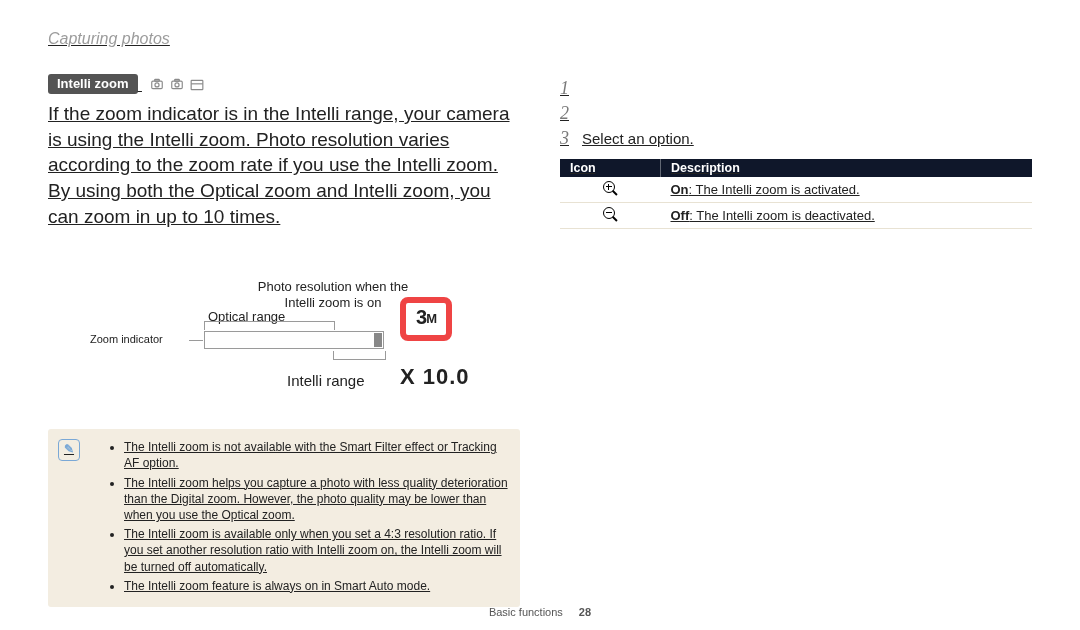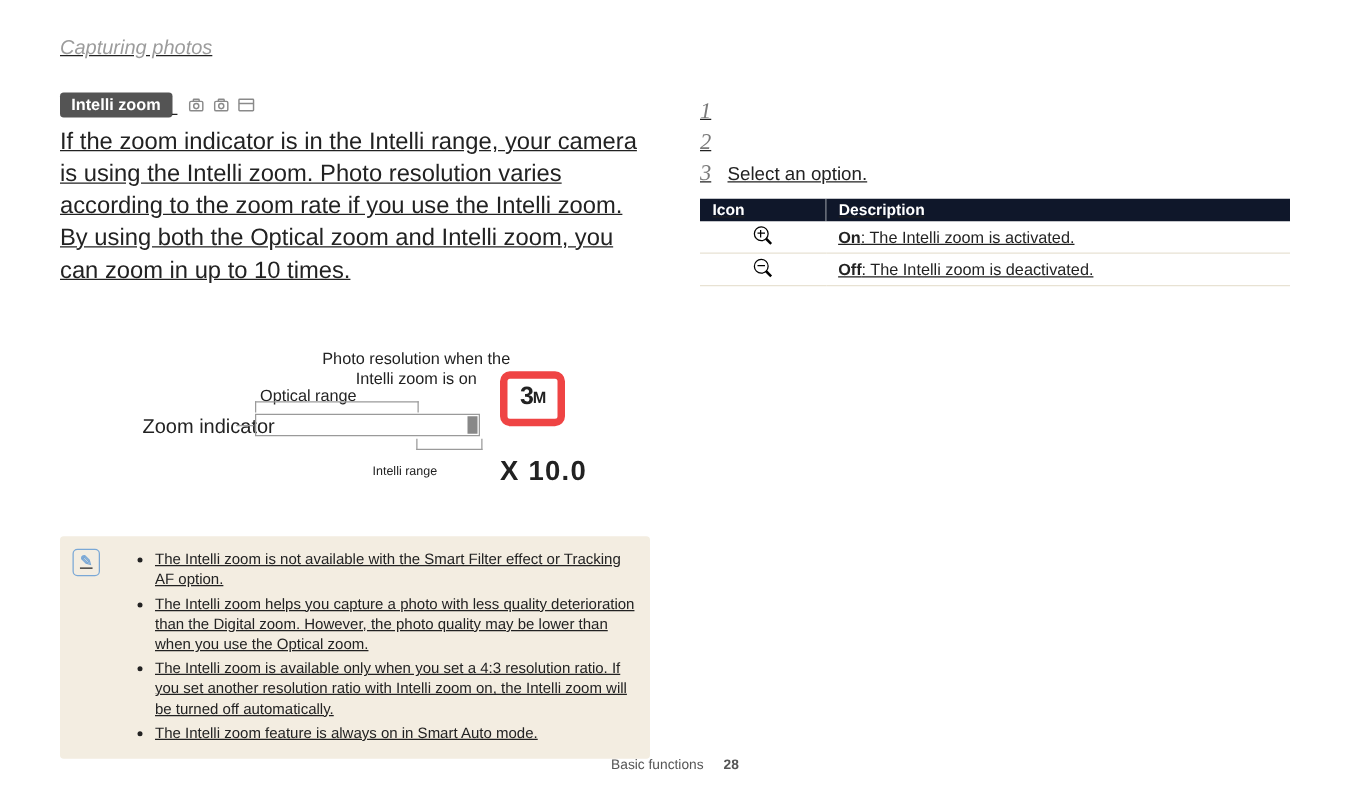--- a/index.html
+++ b/index.html
@@ -73,29 +73,29 @@
     margin-top: 32px;
   }
   .optical-label {
     position: absolute;
     left: 160px;
     top: 62px;
     font-size: 13px;
   }
   .zoom-ind-label {
     position: absolute;
-    left: 66px;
+    left: 42px;
     top: 86px;
-    font-size: 16px;
+    font-size: 11px;
   }
   .intelli-range-label {
     position: absolute;
-    left: 250px;
+    left: 239px;
     top: 125px;
-    font-size: 10px;
+    font-size: 15px;
   }
   .bar-wrap {
     position: absolute;
     left: 156px;
     top: 84px;
     width: 180px;
     height: 18px;
     border: 1px solid #9a9a9a;
     box-sizing: border-box;
     display: flex;

